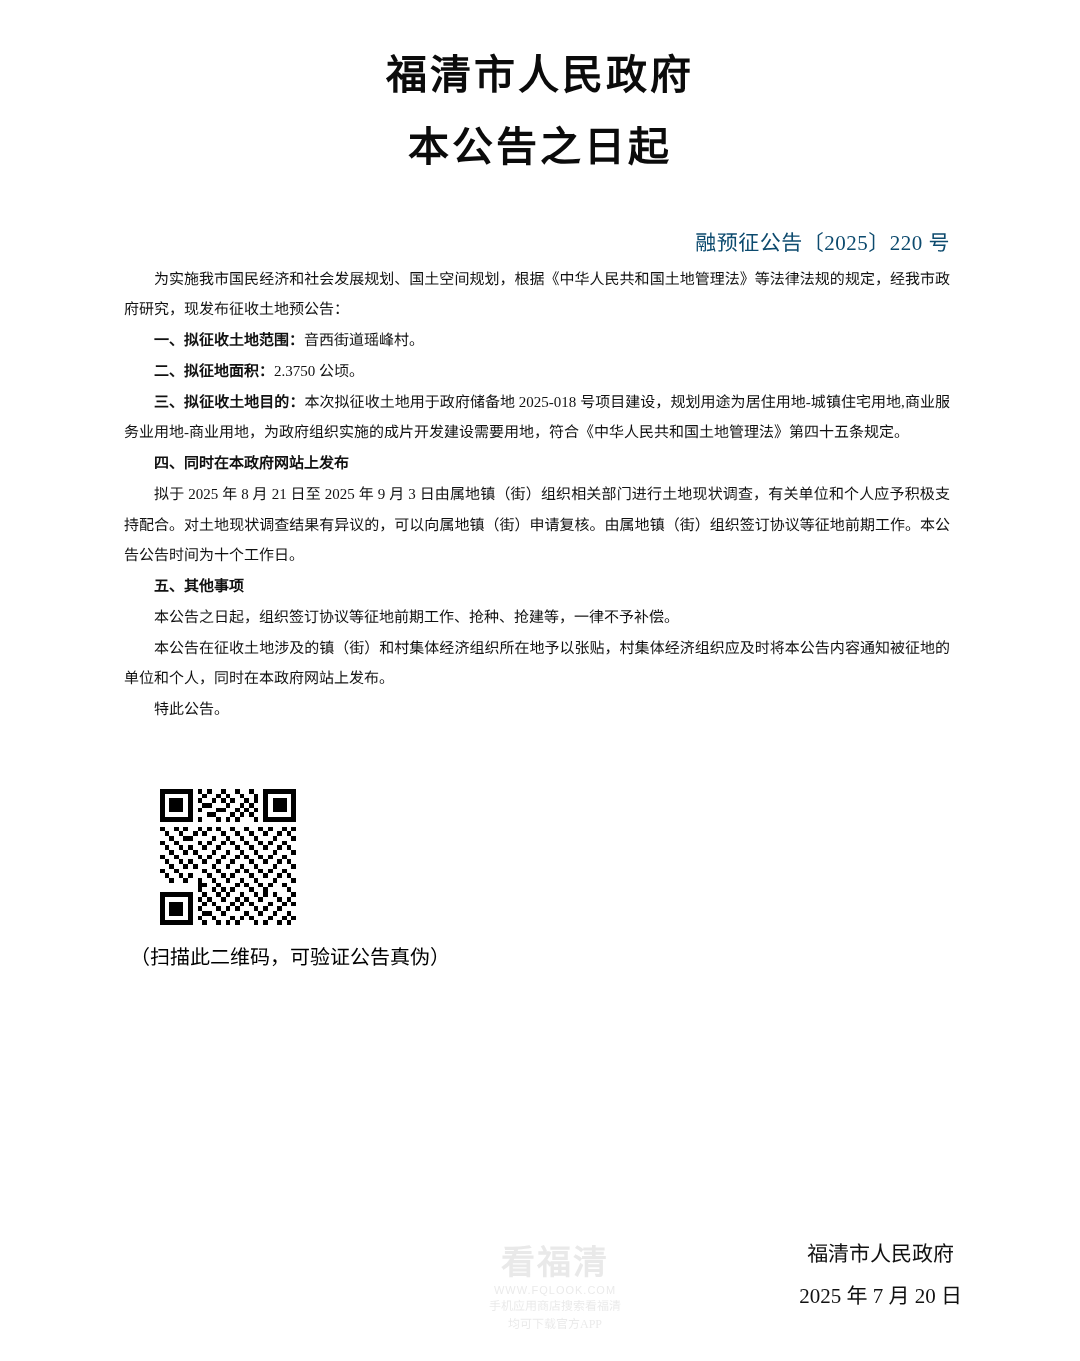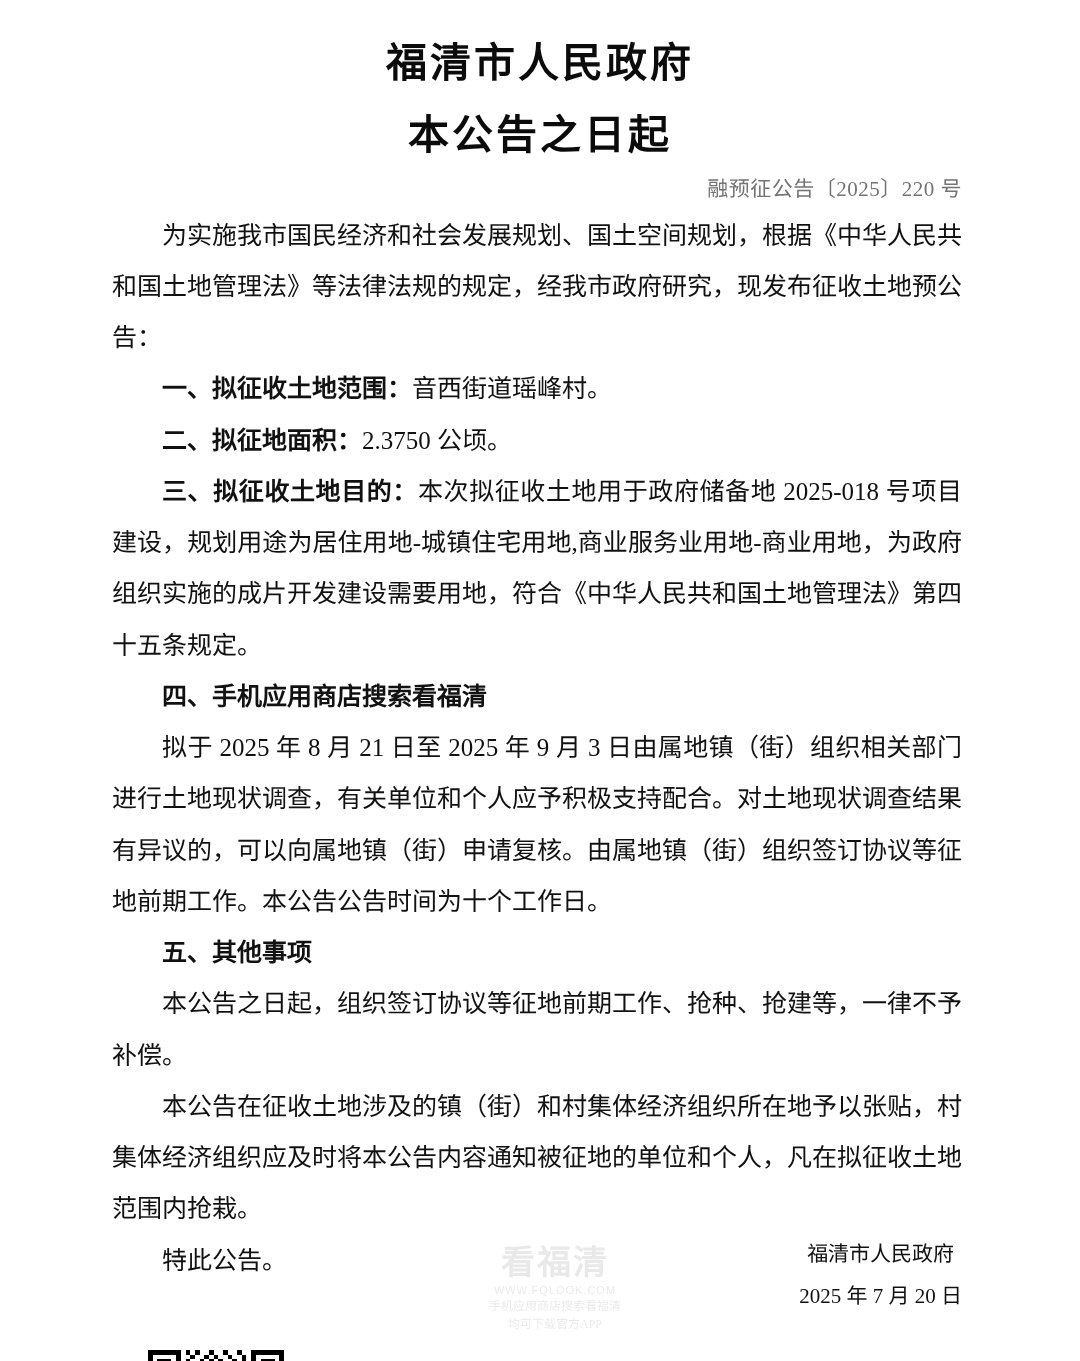--- a/index.html
+++ b/index.html
@@ -12,49 +12,50 @@
     height: 1361px;
     position: relative;
     font-family: "Liberation Serif", "DejaVu Serif", serif;
     color: #111111;
     overflow: hidden;
   }
   .page {
     position: relative;
     width: 1080px;
     height: 1361px;
-    padding: 0;
+    padding: 12px;
     box-sizing: border-box;
   }
   .title-block {
     text-align: center;
     padding-top: 28px;
   }
   .title-line {
     font-family: "DejaVu Serif", "Liberation Serif", serif;
     font-weight: bold;
     font-size: 41px;
     letter-spacing: 3px;
     line-height: 1.75;
     color: #0b0b0b;
   }
   .doc-number {
     text-align: right;
     padding-right: 118px;
+    margin-top: 42px;
     font-size: 21px;
     letter-spacing: 0.5px;
-    color: #737373;
+    color: #0c4a6e;
   }
   .content {
     padding: 0 118px 0 112px;
     margin-top: 8px;
   }
   p.para {
     margin: 0;
-    font-size: 25px;
+    font-size: 15px;
     line-height: 2.05;
     text-align: justify;
     text-justify: inter-ideograph;
     text-indent: 2em;
     color: #111111;
   }
   .bold {
     font-weight: bold;
   }
   .heading {
@@ -137,29 +138,29 @@
     </p>
 
     <p class="para">
       <span class="bold">二、拟征地面积：</span><span>2.3750 公顷。</span>
     </p>
 
     <p class="para">
       <span class="bold">三、拟征收土地目的：</span><span>本次拟征收土地用于政府储备地 2025-018 号项目建设，规划用途为居住用地-城镇住宅用地,商业服务业用地-商业用地，为政府组织实施的成片开发建设需要用地，符合《中华人民共和国土地管理法》第四十五条规定。</span>
     </p>
 
-    <p class="para heading">四、手机应用商店搜索看福清</p>
+    <p class="para heading">四、同时在本政府网站上发布</p>
 
     <p class="para">拟于 2025 年 8 月 21 日至 2025 年 9 月 3 日由属地镇（街）组织相关部门进行土地现状调查，有关单位和个人应予积极支持配合。对土地现状调查结果有异议的，可以向属地镇（街）申请复核。由属地镇（街）组织签订协议等征地前期工作。本公告公告时间为十个工作日。</p>
 
     <p class="para heading">五、其他事项</p>
 
     <p class="para">本公告之日起，组织签订协议等征地前期工作、抢种、抢建等，一律不予补偿。</p>
 
-    <p class="para">本公告在征收土地涉及的镇（街）和村集体经济组织所在地予以张贴，村集体经济组织应及时将本公告内容通知被征地的单位和个人，凡在拟征收土地范围内抢栽。</p>
+    <p class="para">本公告在征收土地涉及的镇（街）和村集体经济组织所在地予以张贴，村集体经济组织应及时将本公告内容通知被征地的单位和个人，同时在本政府网站上发布。</p>
 
     <p class="para">特此公告。</p>
   </div>
 
   <div class="qr-wrap">
     <svg class="qr" viewBox="0 0 29 29" shape-rendering="crispEdges" xmlns="http://www.w3.org/2000/svg">
       <rect width="29" height="29" fill="#ffffff"></rect>
       <g fill="#000000">
         <rect x="0" y="0" width="7" height="1"></rect>
           <rect x="0" y="6" width="7" height="1"></rect>

